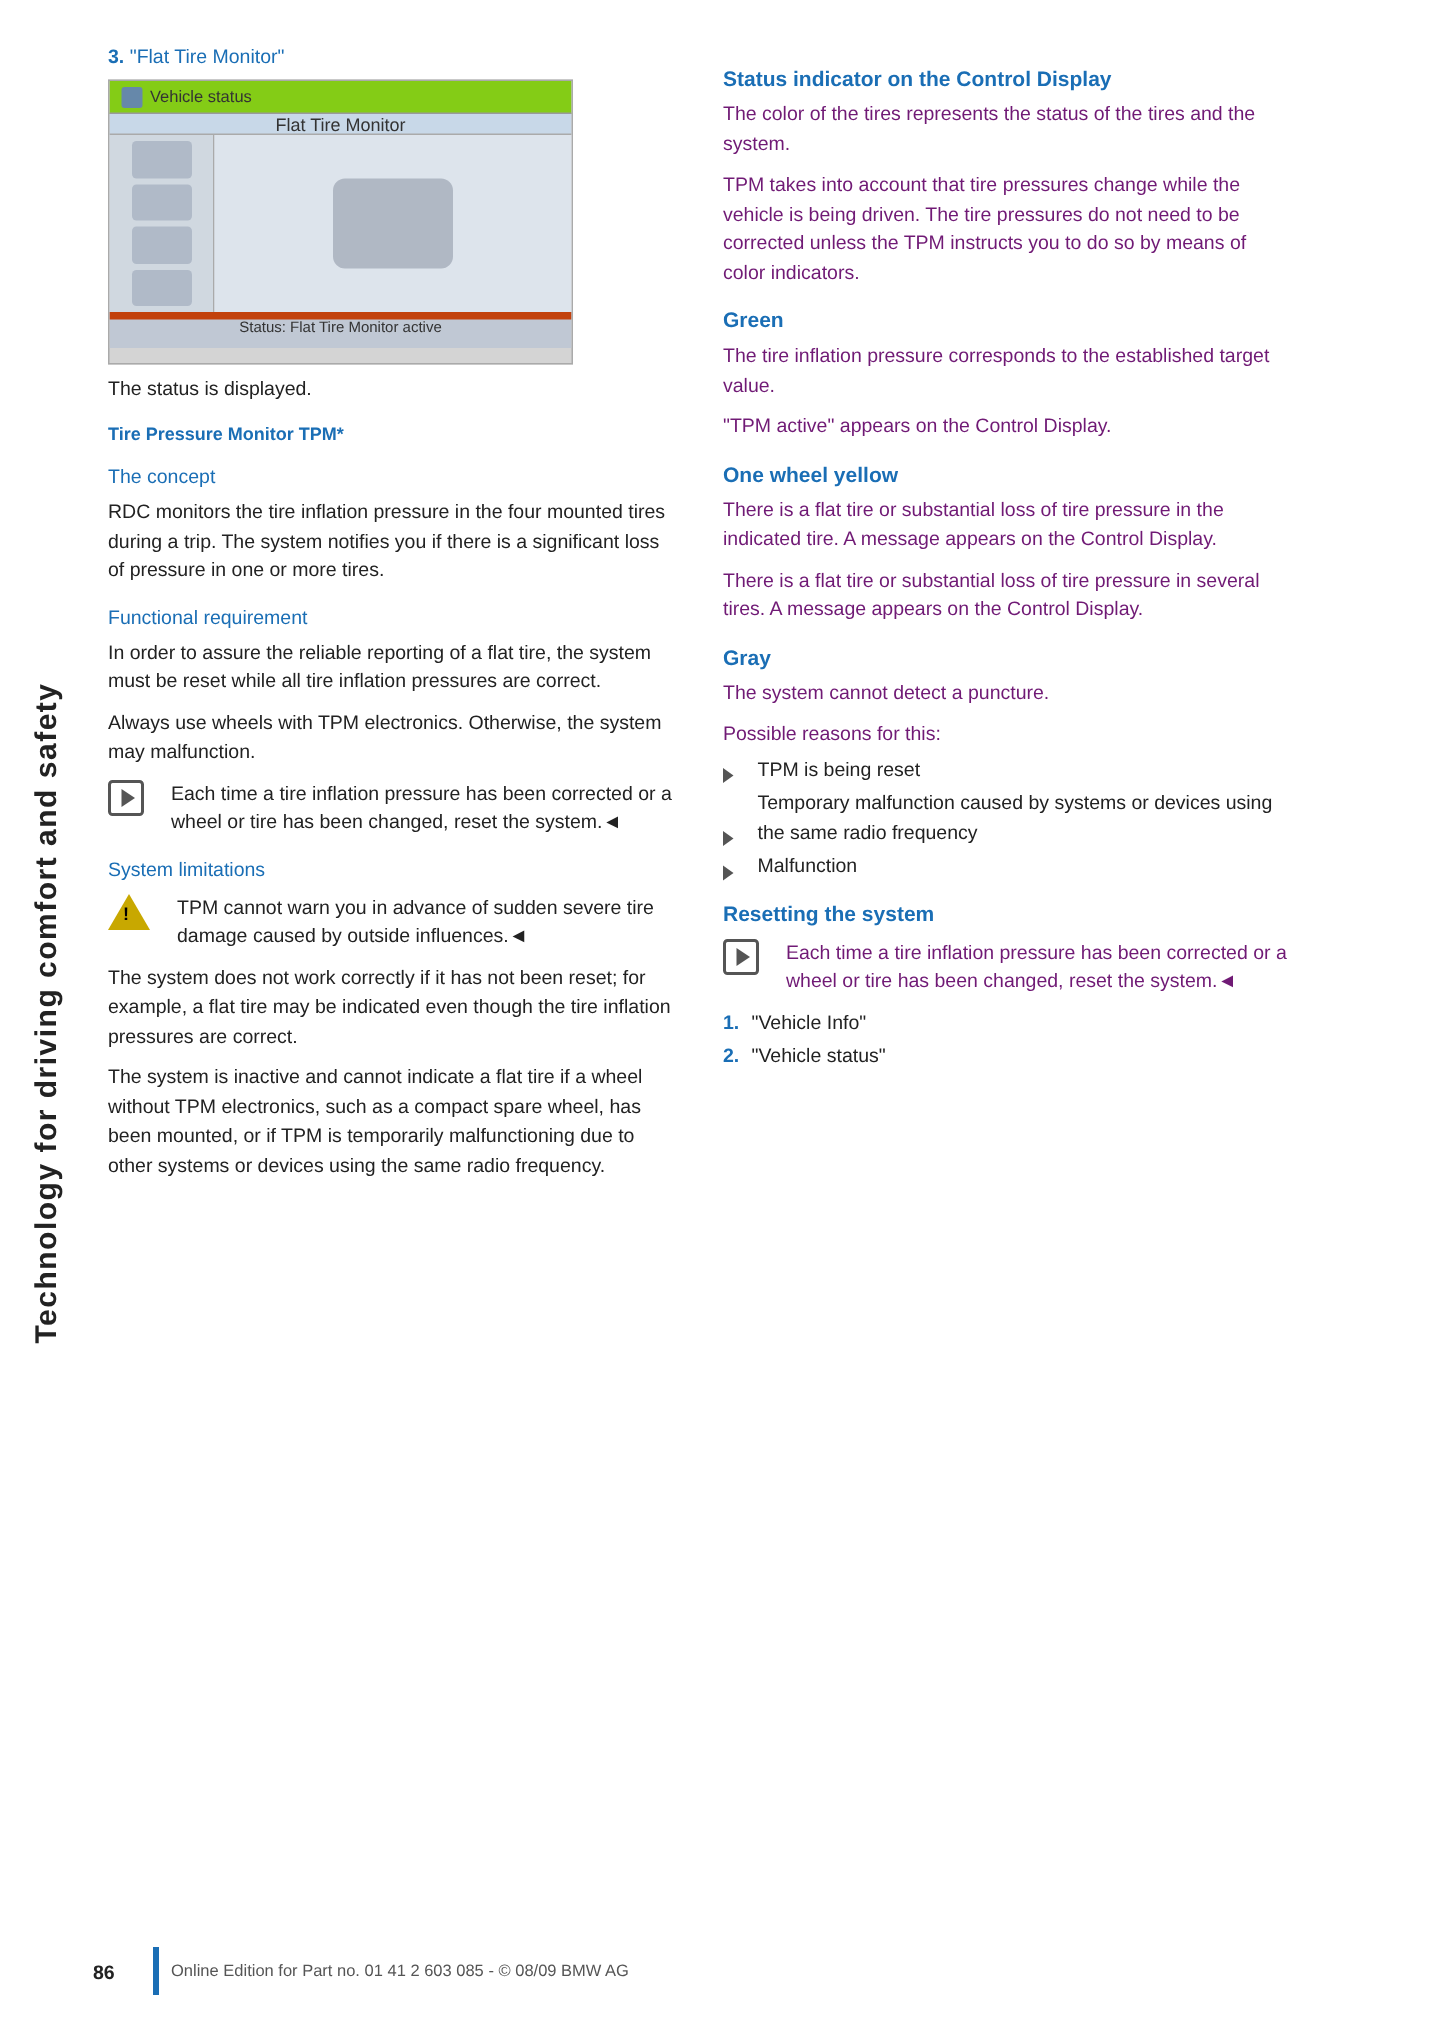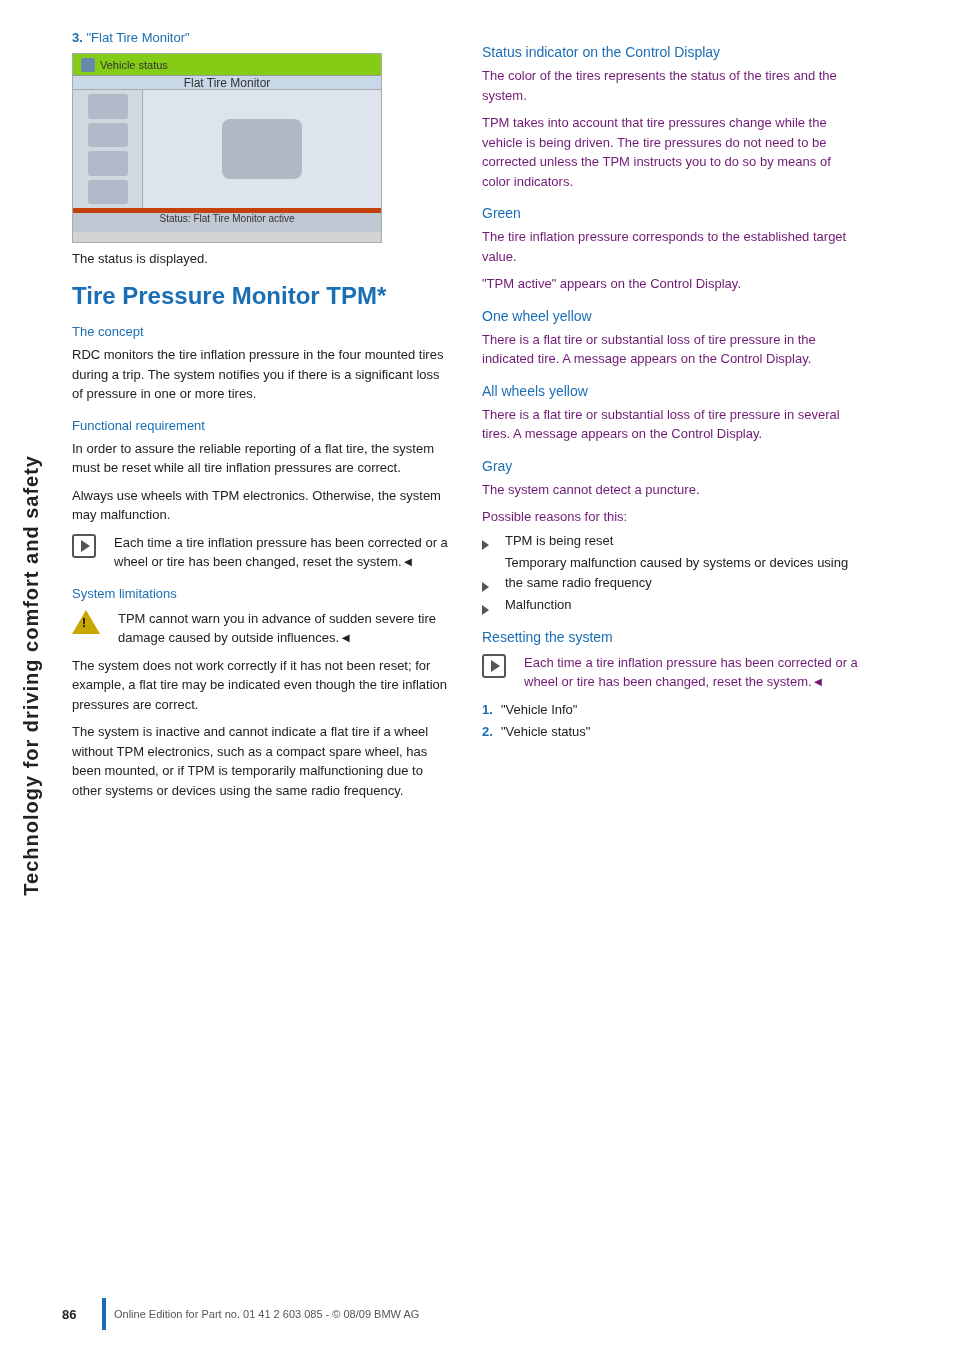--- a/index.html
+++ b/index.html
@@ -164,21 +164,21 @@
 
     
     .status-text {
       font-size: 13px;
       margin-bottom: 16px;
       color: #222;
     }
 
     
     .section-title-main {
-      font-size: 24px;
+      font-size: 12px;
       font-weight: bold;
       color: #1a6eb5;
       margin-bottom: 10px;
       margin-top: 0;
     }
 
     .section-title {
       font-size: 13px;
       font-weight: normal;
       color: #1a6eb5;
@@ -326,21 +326,21 @@
     }
 
     .footer-text {
       font-size: 11px;
       color: #555;
     }
 
     
     .right-section-title {
       font-size: 14px;
-      font-weight: normal;
+      font-weight: bold;
       color: #1a6eb5;
       margin-bottom: 6px;
       margin-top: 14px;
     }
 
     .right-section-body {
       font-size: 13px;
       line-height: 1.5;
       color: #701a75;
       margin-bottom: 8px;
@@ -423,21 +423,20 @@
       <p class="right-section-body">The color of the tires represents the status of the tires and the system.</p>
       <p class="right-section-body">TPM takes into account that tire pressures change while the vehicle is being driven. The tire pressures do not need to be corrected unless the TPM instructs you to do so by means of color indicators.</p>
 
       <div class="right-section-title">Green</div>
       <p class="right-section-body">The tire inflation pressure corresponds to the established target value.</p>
       <p class="right-section-body">"TPM active" appears on the Control Display.</p>
 
       <div class="right-section-title">One wheel yellow</div>
       <p class="right-section-body">There is a flat tire or substantial loss of tire pressure in the indicated tire. A message appears on the Control Display.</p>
 
-      <div class="right-section-title">All wheels yellow</div>
       <p class="right-section-body">There is a flat tire or substantial loss of tire pressure in several tires. A message appears on the Control Display.</p>
 
       <div class="right-section-title">Gray</div>
       <p class="right-section-body">The system cannot detect a puncture.</p>
       <p class="right-section-body" style="margin-bottom:4px;">Possible reasons for this:</p>
       <ul class="bullet-list">
         <li>
           <div class="bullet-arrow"></div>
           <span>TPM is being reset</span>
         </li>

